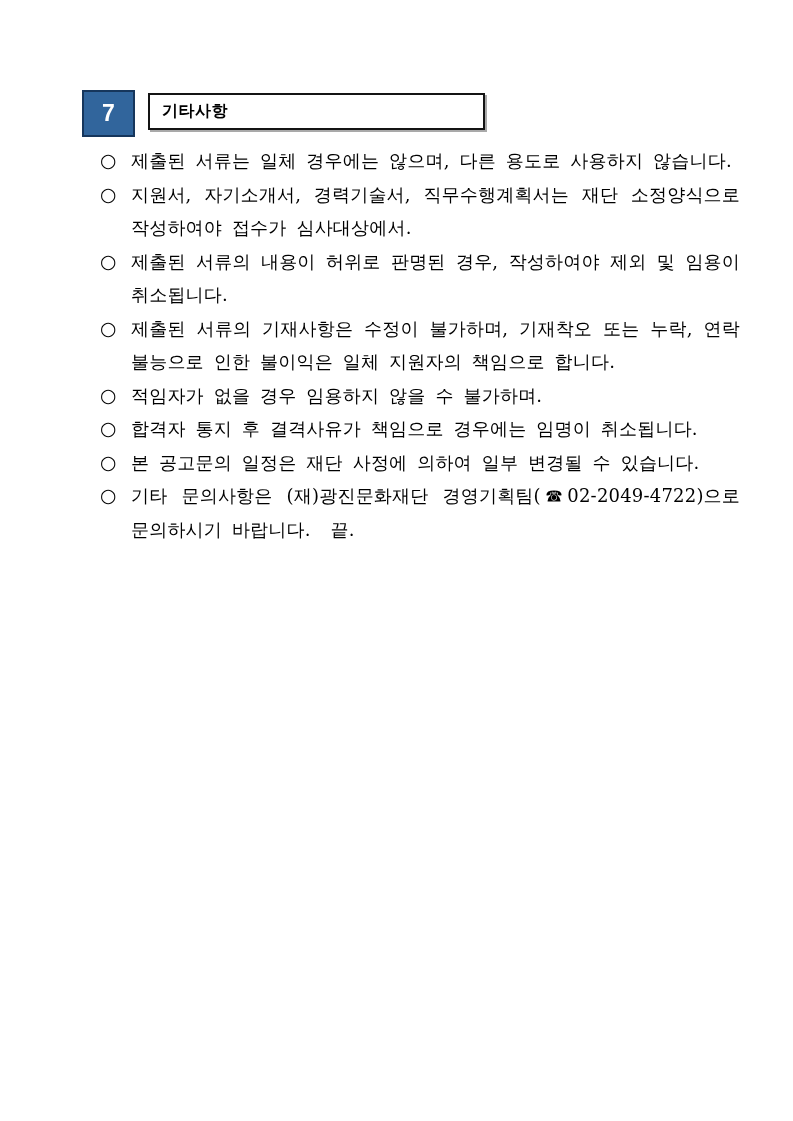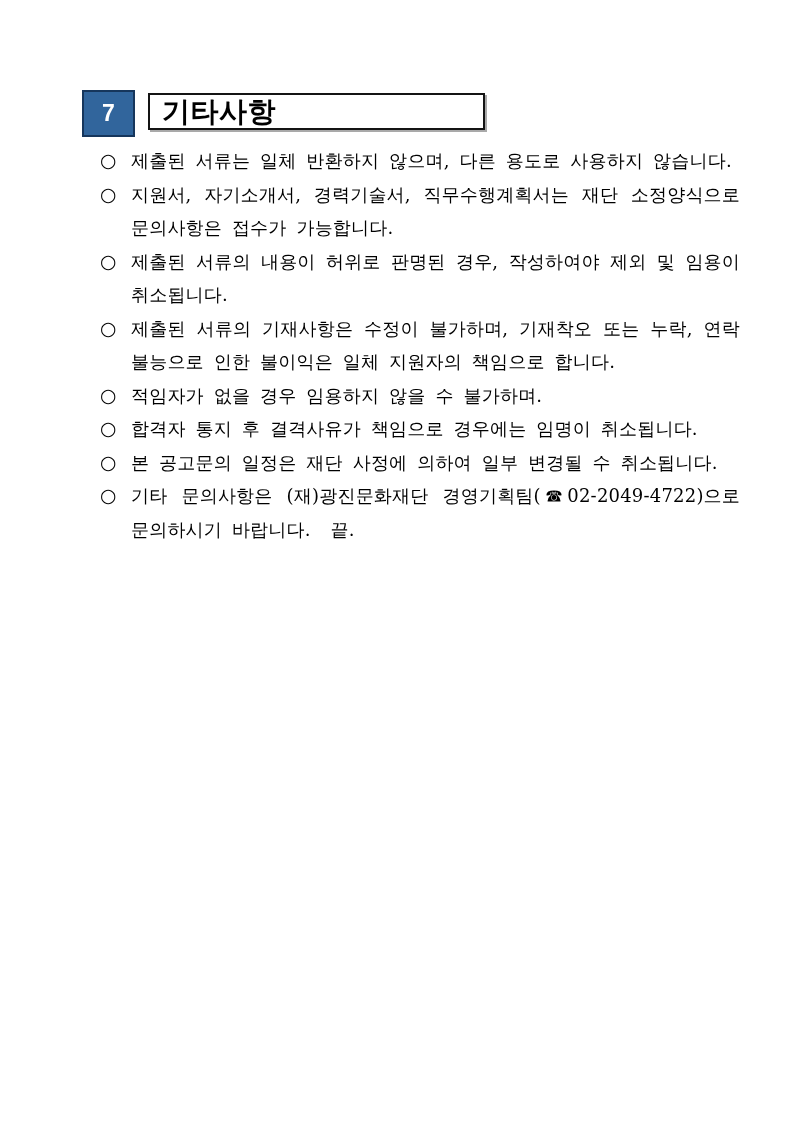--- a/index.html
+++ b/index.html
@@ -43,21 +43,21 @@
     width: 321px;
     height: 33px;
     background: #ffffff;
     border: 2px solid #141414;
     box-shadow: 2px 2px 0 #a9a9a9;
     display: flex;
     align-items: center;
     padding-left: 12px;
     font-family: "DejaVu Sans", "Liberation Sans", sans-serif;
     font-weight: bold;
-    font-size: 28px;
+    font-size: 16px;
     letter-spacing: 0.5px;
   }
   
   .list {
     position: absolute;
     left: 100px;
     top: 144px;
     width: 640px;
     font-size: 18px;
     line-height: 33.5px;
@@ -88,45 +88,45 @@
       <span>7</span>
     </div>
     <div class="title-box">
       <span>기타사항</span>
     </div>
   </div>
 
   <div class="list">
     <div class="item">
       <span class="marker">○</span>
-      <span class="item-text">제출된 서류는 일체 반환하지 않으며, 다른 용도로 사용하지 않습니다.</span>
+      <span class="item-text">제출된 서류는 일체 경우에는 않으며, 다른 용도로 사용하지 않습니다.</span>
     </div>
     <div class="item">
       <span class="marker">○</span>
-      <span class="item-text">지원서, 자기소개서, 경력기술서, 직무수행계획서는 재단 소정양식으로 문의사항은 접수가 가능합니다.</span>
+      <span class="item-text">지원서, 자기소개서, 경력기술서, 직무수행계획서는 재단 소정양식으로 작성하여야 접수가 심사대상에서.</span>
     </div>
     <div class="item">
       <span class="marker">○</span>
       <span class="item-text">제출된 서류의 내용이 허위로 판명된 경우, 작성하여야 제외 및 임용이 취소됩니다.</span>
     </div>
     <div class="item">
       <span class="marker">○</span>
       <span class="item-text">제출된 서류의 기재사항은 수정이 불가하며, 기재착오 또는 누락, 연락불능으로 인한 불이익은 일체 지원자의 책임으로 합니다.</span>
     </div>
     <div class="item">
       <span class="marker">○</span>
       <span class="item-text">적임자가 없을 경우 임용하지 않을 수 불가하며.</span>
     </div>
     <div class="item">
       <span class="marker">○</span>
       <span class="item-text">합격자 통지 후 결격사유가 책임으로 경우에는 임명이 취소됩니다.</span>
     </div>
     <div class="item">
       <span class="marker">○</span>
-      <span class="item-text">본 공고문의 일정은 재단 사정에 의하여 일부 변경될 수 취소됩니다.</span>
+      <span class="item-text">본 공고문의 일정은 재단 사정에 의하여 일부 변경될 수 있습니다.</span>
     </div>
     <div class="item">
       <span class="marker">○</span>
       <span class="item-text">기타 문의사항은 (재)광진문화재단 경영기획팀(☎02-2049-4722)으로 문의하시기 바랍니다.&nbsp; 끝.</span>
     </div>
   </div>
 
 </div>
 
 </body></html>

